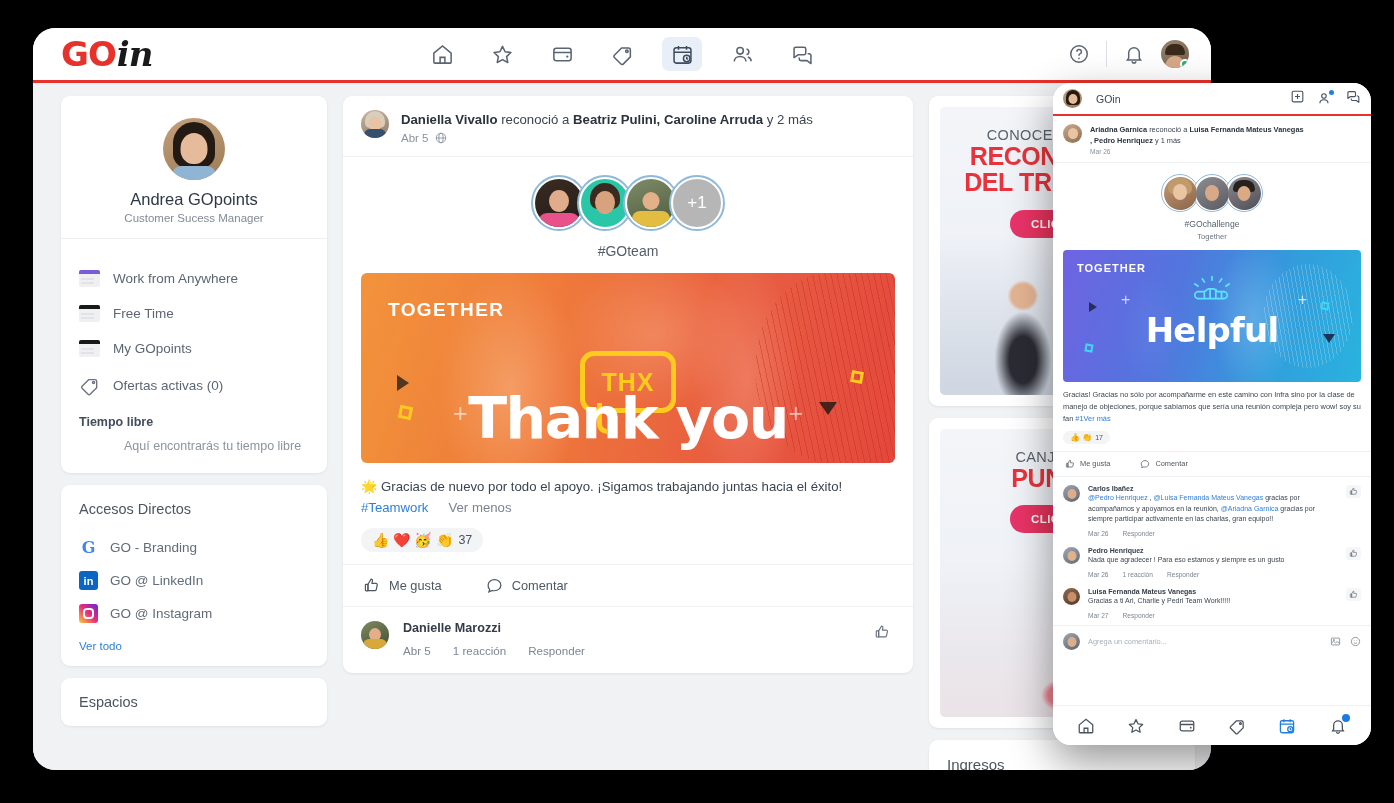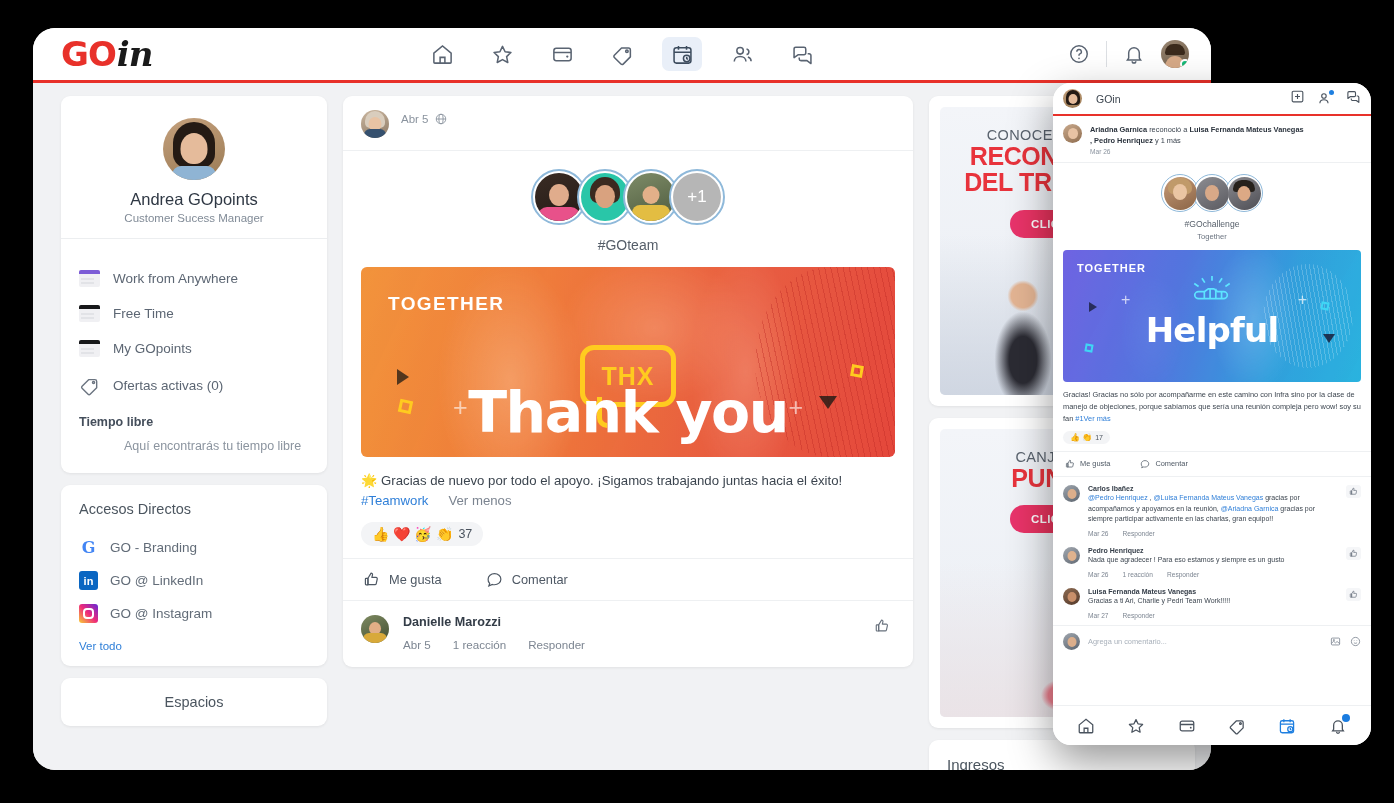--- a/index.html
+++ b/index.html
@@ -70,21 +70,21 @@
   .sh-title{ font-size:14.5px; color:#4b555f; margin-bottom:14px;}
   .sh-row{ display:flex; align-items:center; gap:12px; padding:7px 0; cursor:pointer;}
   .sh-row span.lbl{ font-size:13.5px; color:#626c78;}
   .sh-ico{ width:19px;height:19px;flex:0 0 19px; border-radius:3px; position:relative; overflow:hidden;}
   .ic-roadmap{ background:transparent;}
   .ic-google{ background:#fff; display:flex;align-items:center;justify-content:center;font-weight:700;font-size:16px;color:#4285f4;font-family:"DejaVu Serif",serif;}
   .ic-linkedin{ background:#0a66c2; color:#fff; display:flex;align-items:center;justify-content:center;font-weight:700;font-size:11px;}
   .ic-instagram{ background:linear-gradient(45deg,#f9ce34,#ee2a7b,#6228d7); display:flex;align-items:center;justify-content:center;}
   .ic-instagram i{ width:11px;height:11px;border:2px solid #fff;border-radius:4px; display:block;}
   .vt{ font-size:11.5px; color:#2f7fd8; margin-top:10px; cursor:pointer;}
-  .espacios{ padding:16px 18px; font-size:14.5px; color:#4b555f;text-align:center;}
+  .espacios{ padding:16px 18px; font-size:14.5px; color:#4b555f;}
 
   
   .col-center{ width:570px; flex:0 0 570px;}
   .post{ background:#fff; border-radius:9px; box-shadow:0 1px 3px rgba(0,0,0,.07); overflow:hidden;}
   .p-head{ display:flex; gap:12px; padding:14px 18px 12px; align-items:flex-start; border-bottom:1px solid #eef0f2;}
   .p-av{ width:28px;height:28px;border-radius:50%;flex:0 0 28px; overflow:hidden; position:relative;
      background:linear-gradient(160deg,#cbb7a0,#8d7a66);}
   .p-av .h{position:absolute;left:50%;top:1px;transform:translateX(-50%);width:20px;height:17px;border-radius:10px 10px 5px 5px;background:#d9cdbd;}
   .p-av .f{position:absolute;left:50%;top:7px;transform:translateX(-50%);width:13px;height:14px;border-radius:50%;background:#e8c3a4;}
   .p-av .b{position:absolute;left:50%;bottom:0;transform:translateX(-50%);width:22px;height:9px;border-radius:6px 6px 0 0;background:#35506e;}
@@ -434,20 +434,23 @@
       <div class="col-center">
         <div class="post">
 
           <div class="p-head">
             <div class="p-av">
                 <div class="h"></div>
                 <div class="f"></div>
                 <div class="b"></div>
               </div>
             <div>
+              <div class="p-title">
+                <b>Daniella Vivallo</b><span> reconoció a </span><b>Beatriz Pulini, Caroline Arruda</b><span> y 2 más</span>
+              </div>
               <div class="p-meta">
                 <span>Abr 5</span>
                 <span class="globe">
                   <svg viewBox="0 0 24 24" fill="none" stroke="#8a939e" stroke-width="1.8">
                       <circle cx="12" cy="12" r="9.5"></circle>
                       <ellipse cx="12" cy="12" rx="4.2" ry="9.5"></ellipse>
                       <path d="M2.5 12h19"></path>
                     </svg>
                 </span>
               </div>

